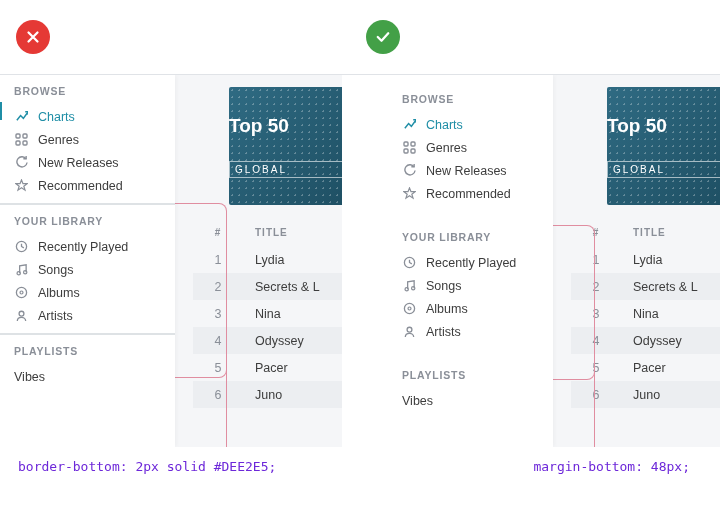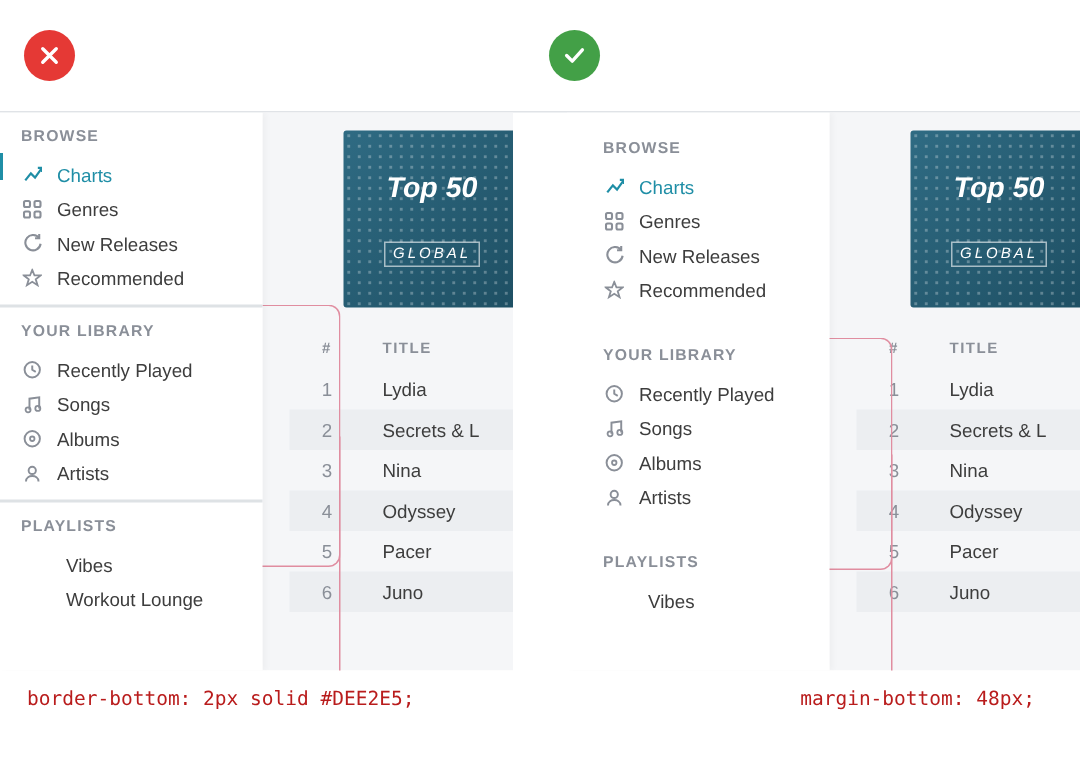--- a/index.html
+++ b/index.html
@@ -18,44 +18,44 @@
 
   .section-title { font-size: 10.5px; letter-spacing: .8px; color: #8a8f98; font-weight: 600; margin-bottom: 8px; }
   .section-a { border-bottom: 2px solid #DEE2E5; padding-bottom: 6px; margin-bottom: 10px; margin-left: -14px; padding-left: 14px; }
   .section-b { margin-bottom: 26px; }
 
   .nav-item { display: flex; align-items: center; gap: 10px; padding: 4.5px 0; cursor: pointer; }
   .nav-item.active { color: #1f8ea6; font-weight: 500; }
   .nav-item .ic { width: 14px; display: inline-flex; justify-content: center; color: #8a8f98; }
   .nav-item.active .ic { color: #1f8ea6; }
   .active-bar { position: absolute; left: 0; top: 27px; width: 2px; height: 18px; background: #1f8ea6; }
-  .plain-item { padding: 4.5px 0; cursor: pointer; margin-left: 30px; }
+  .plain-item { padding: 4.5px 0; cursor: pointer; }
 
   .content { flex: 1; background: #f5f6f8; padding: 12px 0 0 18px; position: relative; }
-  .card { width: 118px; height: 118px; background: linear-gradient(135deg, #2f6b83, #1e4f63); border-radius: 2px; color: #fff; display: flex; flex-direction: column; align-items: center; justify-content: center; margin-left: 36px; position: relative; overflow: hidden; font-style: italic; }
+  .card { width: 118px; height: 118px; background: linear-gradient(135deg, #2f6b83, #1e4f63); border-radius: 2px; color: #fff; display: flex; flex-direction: column; justify-content: center; margin-left: 36px; position: relative; overflow: hidden; }
   .card .dots { position: absolute; inset: 0; background-image: radial-gradient(rgba(255,255,255,.28) 1px, transparent 1px); background-size: 7px 7px; }
   .card .t1 { font-size: 19px; font-weight: 700; position: relative; }
   .card .t2 { font-size: 10px; letter-spacing: 2px; margin-top: 24px; padding: 2px 5px; border: 1px solid rgba(255,255,255,.6); position: relative; }
 
   .tbl { margin-top: 22px; margin-left: 16px; font-size: 12.5px; color: #3d3d3d; }
   .th { display: flex; gap: 28px; font-size: 10px; letter-spacing: 1px; color: #8a8f98; font-weight: 600; padding-bottom: 8px; }
   .th .cn { width: 18px; text-align: center; }
   .tr { display: flex; gap: 28px; align-items: center; height: 27px; }
   .tr.alt { background: #eceef1; margin-left: -16px; padding-left: 16px; }
   .tr .cn { width: 18px; text-align: center; color: #8a8f98; }
 
   .annot { position: absolute; border-right: 1px solid #e08da0; border-top-right-radius: 8px; border-bottom-right-radius: 8px; pointer-events: none; }
   .annot-stem { position: absolute; left: 100%; top: 50%; height: 1px; z-index:1; }
   .annot-stem::after { content: ""; position: absolute; left: 0; top: 0; width: 1px; background: #e08da0; }
   .annot-a { left: 145px; top: 128px; width: 82px; height: 175px; border-top: 1px solid #e08da0; border-bottom: 1px solid #e08da0; }
   .annot-a .annot-stem::after { height: 160px; }
   .annot-b { left: 145px; top: 150px; width: 72px; height: 155px; border-top: 1px solid #e08da0; border-bottom: 1px solid #e08da0; }
   .annot-b .annot-stem::after { height: 170px; }
 
-  .code-row { display: flex; font-family: ui-monospace, "SFMono-Regular", Menlo, Consolas, monospace; font-size: 13px; color: #b91c1c; padding: 12px 0 0 18px; }
+  .code-row { display: flex; font-family: ui-monospace, "SFMono-Regular", Menlo, Consolas, monospace; font-size: 13px; color: #6d28d9; padding: 12px 0 0 18px; }
   .code-b { margin-left: auto; margin-right: 30px; text-align: right; }
 
   .ic svg { width: 13px; height: 13px; display:block; }
 </style>
 </head>
 <body>
 
 <svg width="0" height="0" style="position:absolute">
   <defs>
     <g id="i-chart">
@@ -179,21 +179,20 @@
               <svg viewBox="0 0 14 14">
                 <use href="#i-user"></use>
               </svg>
             </span>
             <span>Artists</span>
           </div>
       </div>
       <div>
         <div class="section-title">PLAYLISTS</div>
         <div class="plain-item">Vibes</div>
-        <div class="plain-item">Workout Lounge</div>
       </div>
     </div>
     <div class="content">
       <div class="card">
         <div class="dots"></div>
         <div class="t1">Top 50</div>
         <div class="t2">GLOBAL</div>
       </div>
       <div class="tbl">
         <div class="th">

